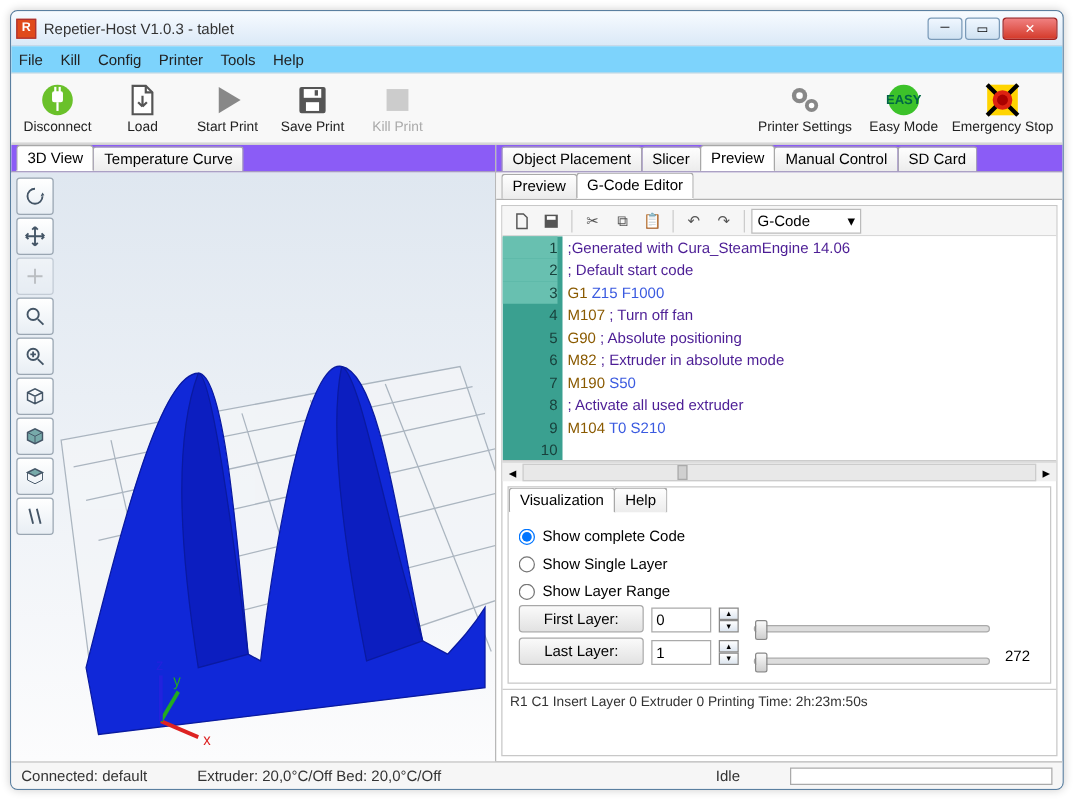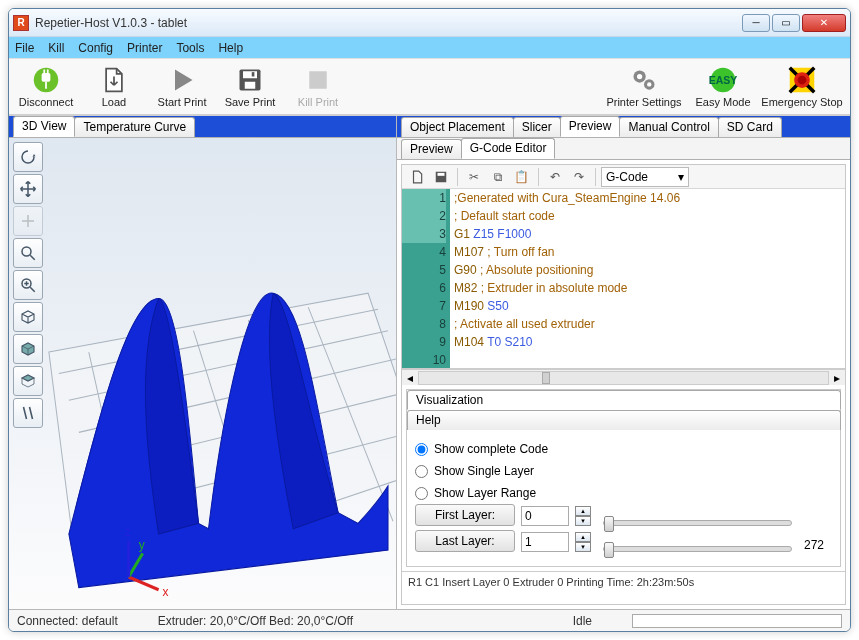--- a/index.html
+++ b/index.html
@@ -21,21 +21,21 @@
 .tbtn { display:flex; flex-direction:column; align-items:center; justify-content:center; width:62px; height:52px; border-radius:3px; }
 .tbtn .ico { width:28px; height:28px; display:flex; align-items:center; justify-content:center; margin-bottom:2px; }
 .tbtn .lbl { font-size:11px; color:#222; }
 .tbtn.disabled .lbl { color:#aaa; }
 .tbtn.wide { width:84px; }
 .spacer { flex:1; }
 
 .body { flex:1; display:flex; border-top:1px solid #d0d0d0; min-height:0; }
 
 .leftpane { width:388px; display:flex; flex-direction:column; border-right:1px solid #b8b8b8; }
-.tabs { height:22px; display:flex; align-items:flex-end; background:#1d4ed8; border-bottom:1px solid #b0b0b0; padding-left:4px; gap:0; }
+.tabs { height:22px; display:flex; align-items:flex-end; background:#8b5cf6; border-bottom:1px solid #b0b0b0; padding-left:4px; gap:0; }
 .tab { height:20px; padding:2px 8px; border:1px solid #a8a8a8; border-bottom:none; background:linear-gradient(#fefefe,#ececec); border-radius:3px 3px 0 0; margin-right:-1px; position:relative; }
 .tab.active { background:#fff; z-index:2; height:21px; border-bottom:1px solid #fff; }
 
 .viewport { flex:1; position:relative; background:linear-gradient(#e6ecf3,#fdfdfd); overflow:hidden; }
 .vtoolbar { position:absolute; left:4px; top:4px; width:34px; display:flex; flex-direction:column; gap:2px; }
 .vbtn { width:30px; height:30px; border:1px solid #9aa6b2; border-radius:3px; background:linear-gradient(#fff,#e8eef4); display:flex; align-items:center; justify-content:center; }
 .vbtn svg { width:18px; height:18px; }
 .vbtn.disabled { opacity:.45; }
 
 .rightpane { flex:1; display:flex; flex-direction:column; min-width:0; }
@@ -47,28 +47,28 @@
 .edsep { width:1px; height:18px; background:#ccc; margin:0 3px; }
 .eddrop { height:20px; border:1px solid #bbb; padding:0 4px; display:flex; align-items:center; gap:30px; background:#fff; }
 
 .codearea { flex:0 0 180px; display:flex; font-family:Consolas,monospace; font-size:12px; overflow:hidden; border-bottom:1px solid #ccc; position:relative; background:#fff; }
 .gutter { width:48px; background:#3aa090; color:#0a5a50; text-align:right; padding-right:4px; }
 .gutter .ln { height:18px; line-height:18px; color:#18413c; }
 .gutter .ln.hl { background:#68c0b0; }
 .codelines { flex:1; padding-left:4px; }
 .codelines .cl { height:18px; line-height:18px; white-space:pre; }
 .c-cmd { color:#8a5a00; }
-.c-cmt { color:#a16207; }
+.c-cmt { color:#4c1d95; }
 .c-par { color:#3a5ae0; }
 .hscroll { height:16px; background:#f0f0f0; border-top:1px solid #ccc; display:flex; align-items:center; }
 .hscroll .track { flex:1; height:14px; background:#e8e8e8; border:1px solid #ccc; position:relative; }
 .hscroll .thumb { position:absolute; left:30%; width:8px; top:0; bottom:0; background:#d0d0d0; border:1px solid #aaa; }
 
 .vizpanel { border:1px solid #c8c8c8; margin:4px; padding:4px 8px 10px; }
-.viztabs { display:flex; gap:0; margin:-4px -8px 6px;flex-direction:column; }
+.viztabs { display:flex; gap:0; margin:-4px -8px 6px; }
 .viztabs .tab { height:20px; }
 .radiorow { display:flex; align-items:flex-end; gap:6px; height:20px; margin:2px 0; }
 .radiorow input { margin:0; }
 
 .layerrow { display:flex; align-items:flex-end; gap:6px; margin:4px 0; }
 .graybtn { height:22px; padding:0 12px; border:1px solid #a8a8a8; background:linear-gradient(#fafafa,#e2e2e2); border-radius:3px; width:100px; text-align:center; line-height:20px; }
 .numfield { width:48px; height:20px; border:1px solid #aaa; padding:0 3px; background:#fff; }
 .spinner { width:16px; height:20px; display:flex; flex-direction:column; }
 .spinner div { flex:1; border:1px solid #888; background:linear-gradient(#fff,#dde6f0); font-size:7px; display:flex; align-items:center; justify-content:center; }
 .slider { flex:1; height:6px; background:#ddd; border:1px solid #aaa; border-radius:3px; position:relative; margin:0 6px; }

